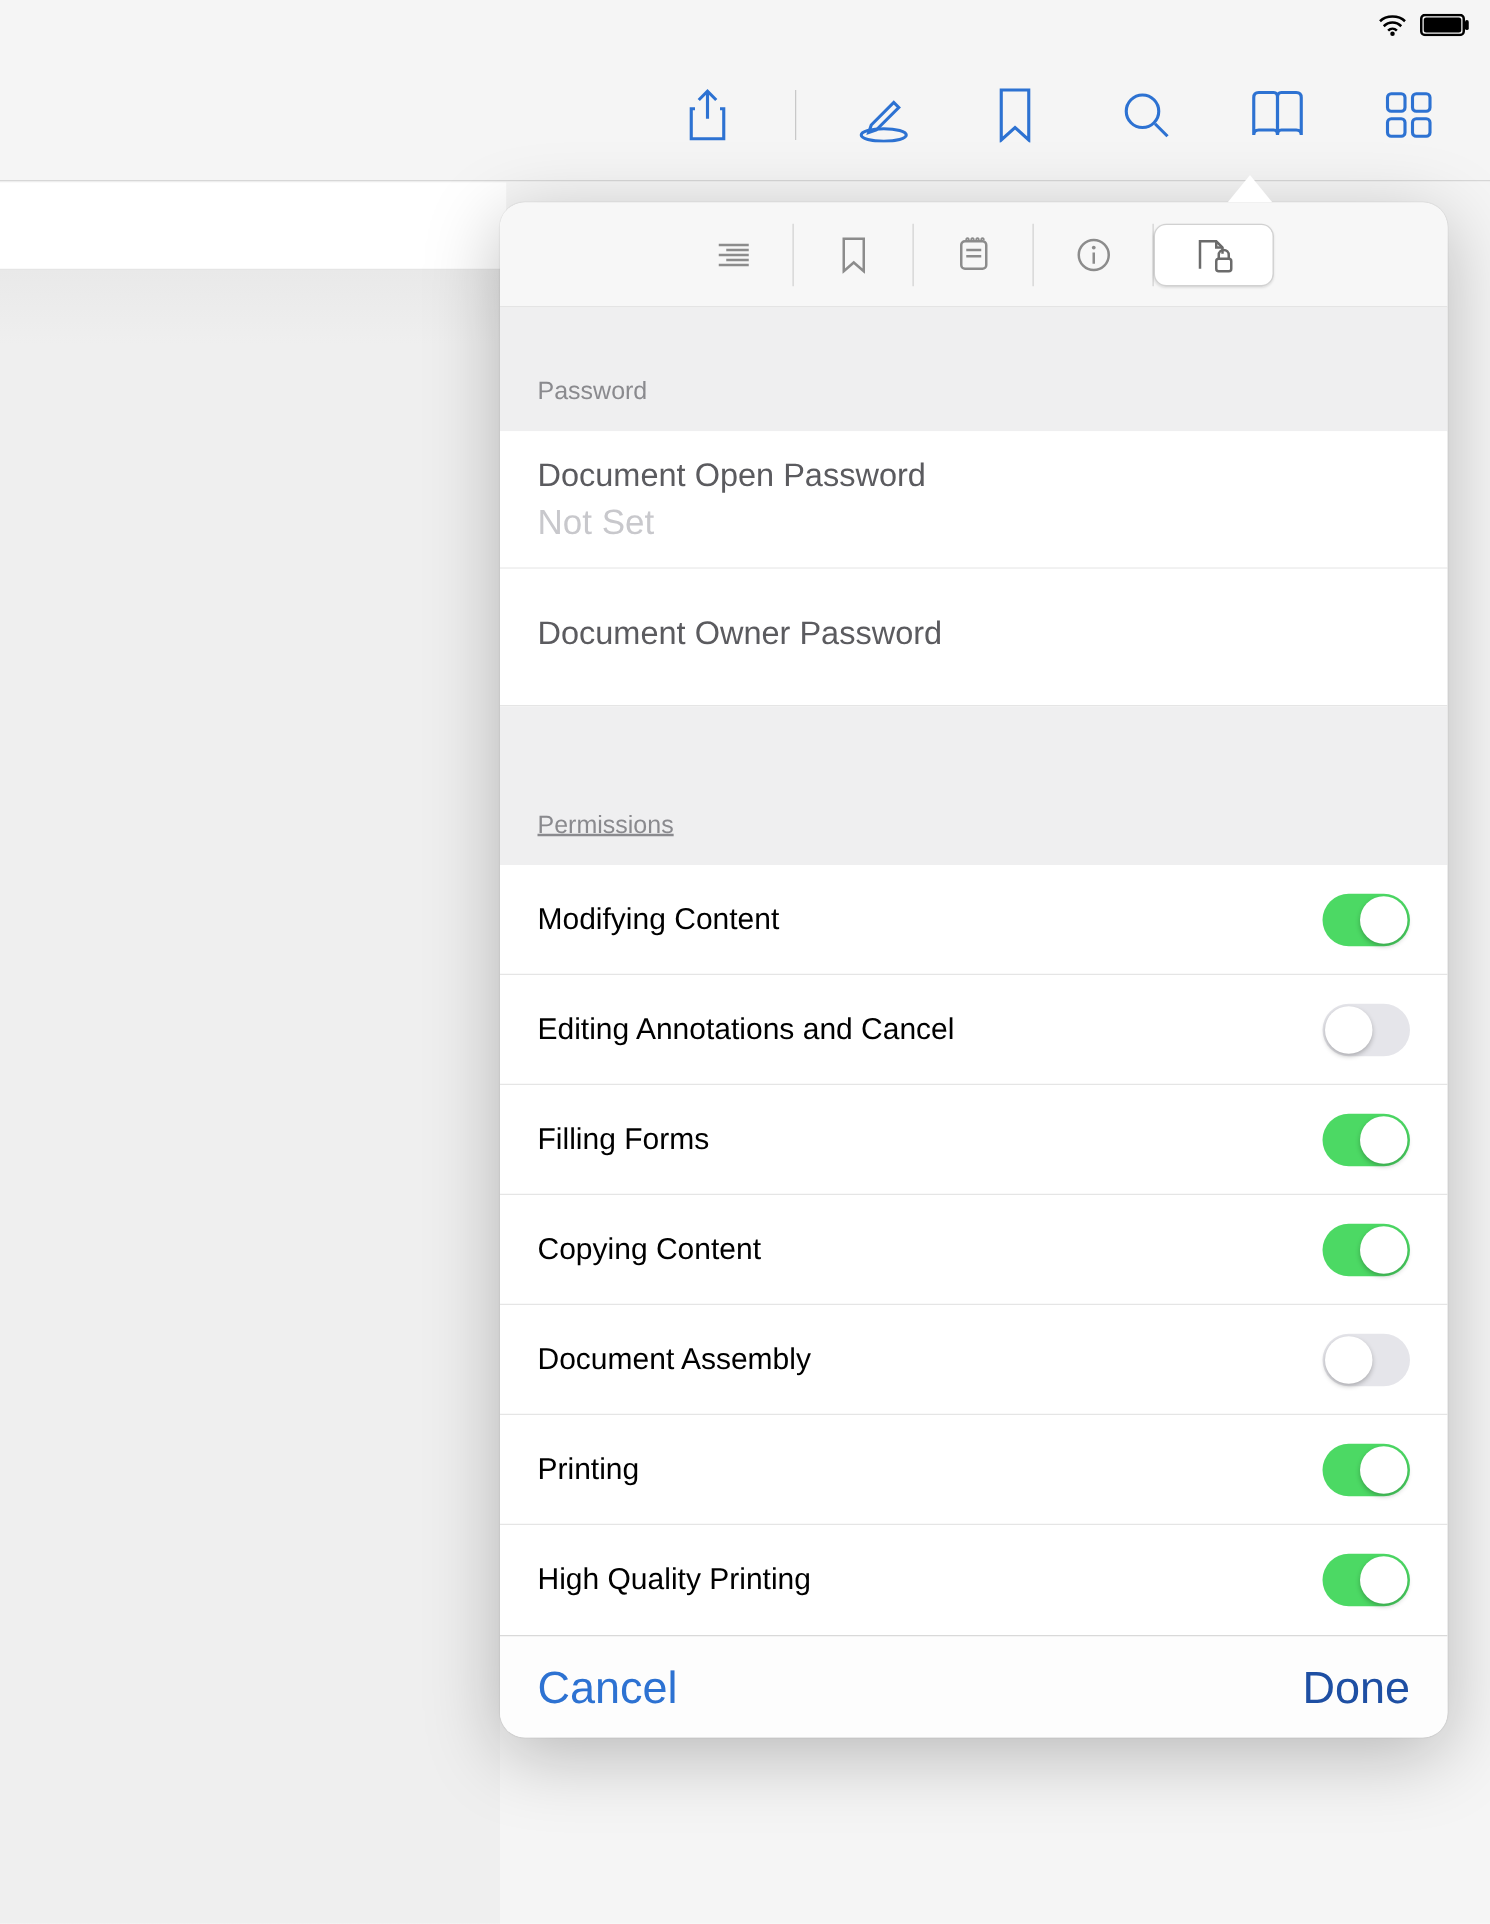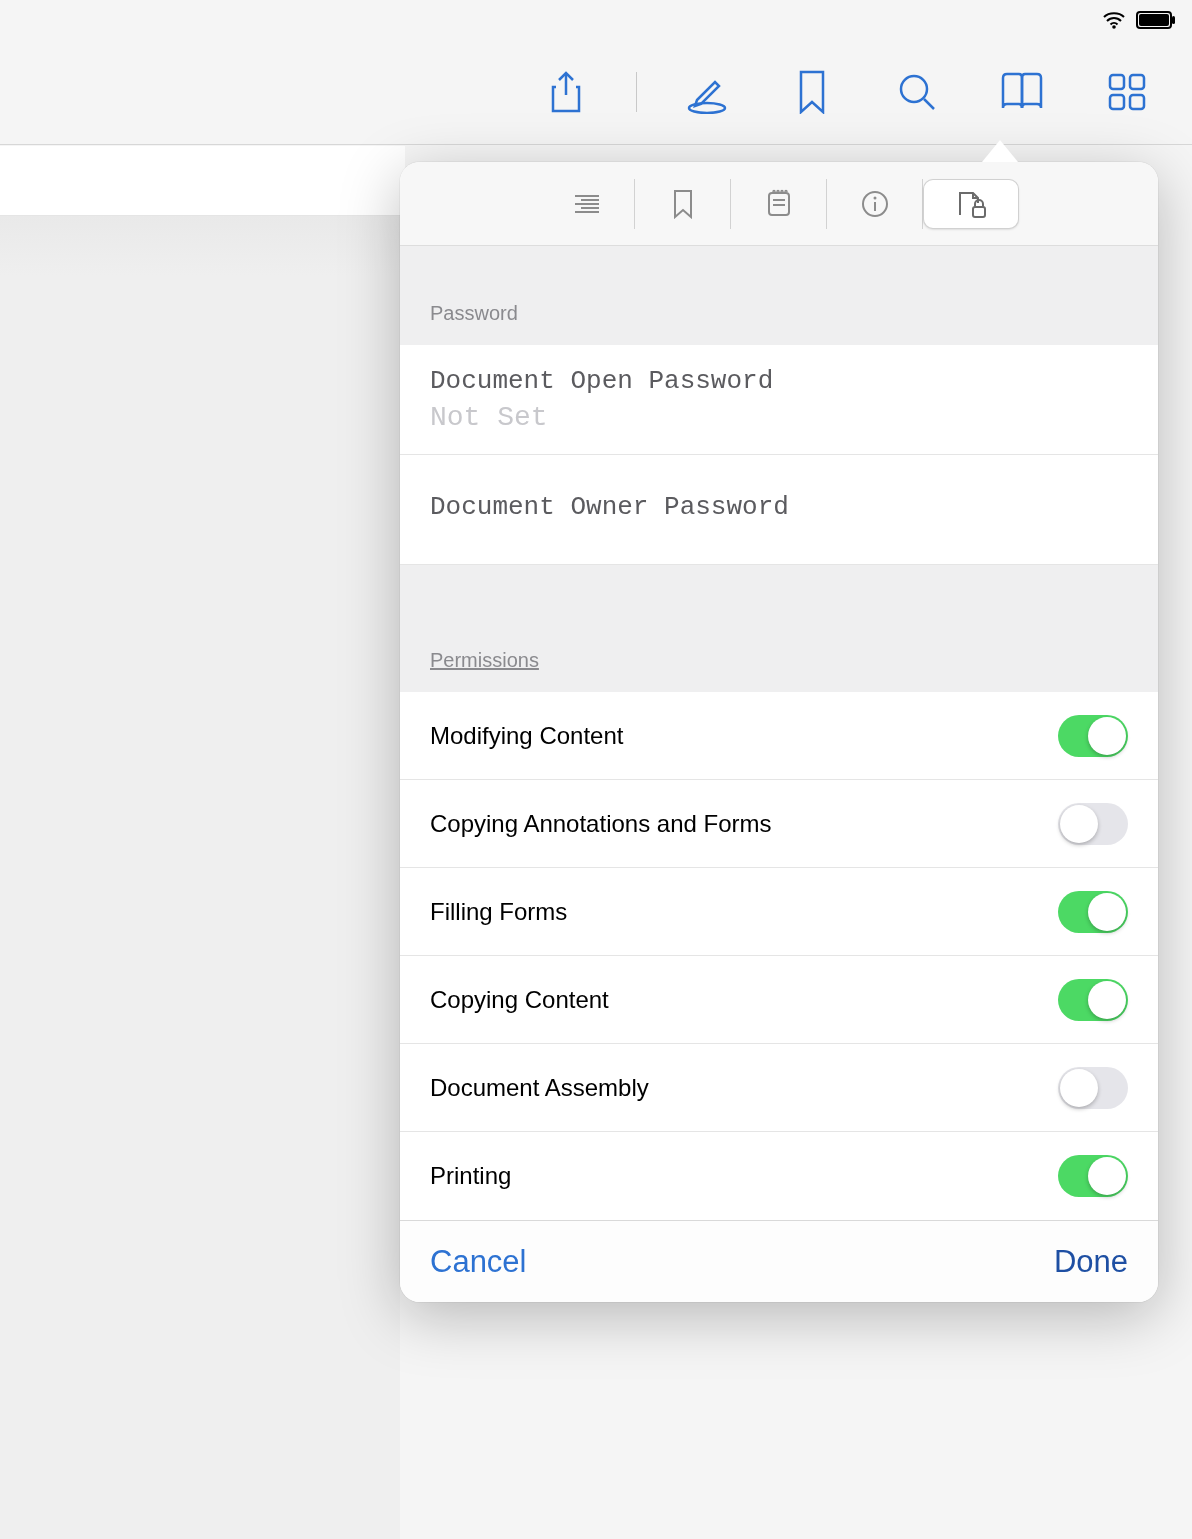--- a/index.html
+++ b/index.html
@@ -122,21 +122,21 @@
     padding: 18px 30px 18px 30px;
     background: #ffffff;
     border-bottom: 1px solid rgba(0,0,0,0.10);
     display: flex;
     align-items: center;
     justify-content: space-between;
     min-height: 88px;
   }
   .row:last-child { border-bottom: 0; }
   .row .label { font-size: 26px; color: #5b5b5f; }
-  .row.two-line { flex-direction: column; align-items: flex-start; gap: 6px; min-height: 110px; justify-content: center; font-family: Liberation Mono, monospace; }
+  .row.two-line { flex-direction: column; align-items: flex-start; gap: 6px; min-height: 110px; justify-content: center; }
   .row.two-line .value { font-size: 28px; color: #c8c8cc; }
   .perm-label { font-size: 24px; color: #000; }
 
   
   .switch {
     width: 70px; height: 42px;
     border-radius: 21px;
     position: relative;
     background: #e5e5ea;
     flex-shrink: 0;
@@ -155,21 +155,21 @@
   .popover-footer {
     height: 82px;
     border-top: 1px solid rgba(0,0,0,0.14);
     background: #fdfdfd;
     display: flex;
     align-items: center;
     justify-content: space-between;
     padding: 0 30px;
   }
   .ft-btn {
-    font-size: 31px;
+    font-size: 36px;
     color: #2d72d2;
   }
   .ft-btn.primary { font-weight: 400; color: #1e4fa3; }
 
   
   .bg-shadow {
     position: absolute;
     top: 216px; left: 0;
     width: 400px; bottom: 0;
     background: linear-gradient(to bottom, #e9e9e9 0, #efefef 60px, #efefef 100%);
@@ -303,21 +303,21 @@
   <div class="section-header permissions">Permissions</div>
 
   <div id="permissions-list">
       <div class="row">
         <span class="perm-label">Modifying Content</span>
         <div class="switch on">
           <div class="knob"></div>
         </div>
       </div>
       <div class="row">
-        <span class="perm-label">Copying Annotations and Forms</span>
+        <span class="perm-label">Editing Annotations and Cancel</span>
         <div class="switch">
           <div class="knob"></div>
         </div>
       </div>
       <div class="row">
         <span class="perm-label">Filling Forms</span>
         <div class="switch on">
           <div class="knob"></div>
         </div>
       </div>
@@ -328,20 +328,26 @@
         </div>
       </div>
       <div class="row">
         <span class="perm-label">Document Assembly</span>
         <div class="switch">
           <div class="knob"></div>
         </div>
       </div>
       <div class="row">
         <span class="perm-label">Printing</span>
+        <div class="switch on">
+          <div class="knob"></div>
+        </div>
+      </div>
+      <div class="row">
+        <span class="perm-label">High Quality Printing</span>
         <div class="switch on">
           <div class="knob"></div>
         </div>
       </div>
     </div>
 
   <div class="popover-footer">
     <span class="ft-btn">Cancel</span>
     <span class="ft-btn primary">Done</span>
   </div>

